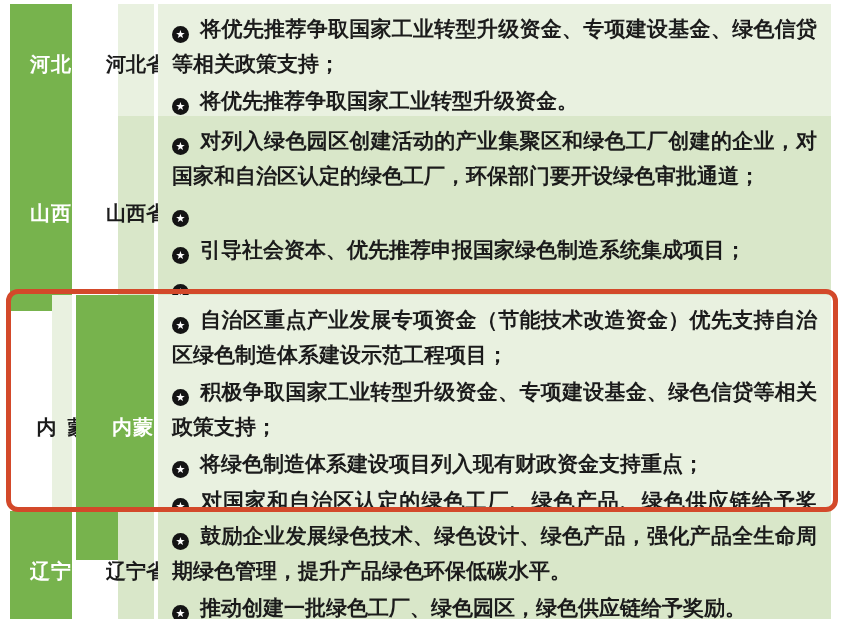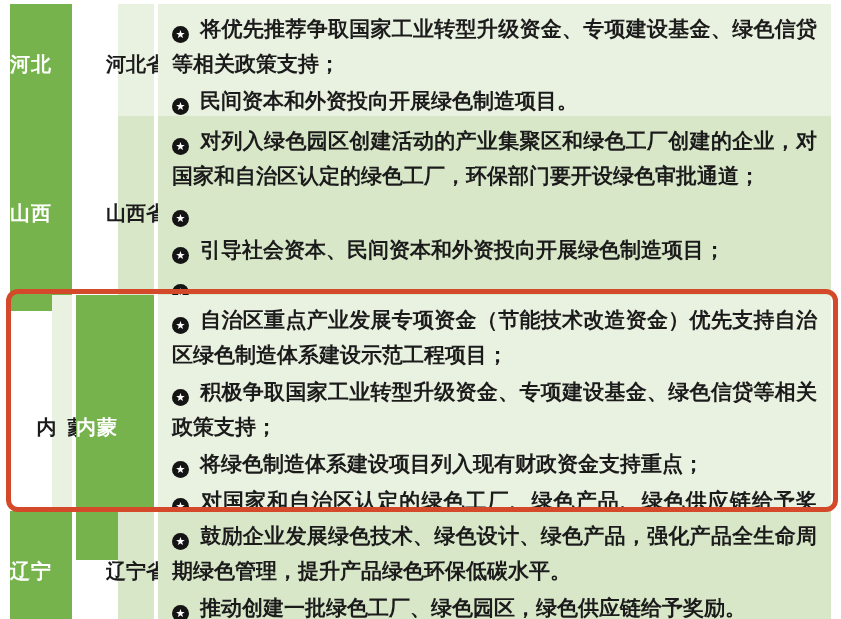--- a/index.html
+++ b/index.html
@@ -15,21 +15,21 @@
   html,body{width:841px;height:619px;background:var(--page-bg);overflow:hidden;
     font-family:"Liberation Sans","DejaVu Sans",sans-serif;}
   .page{width:841px;height:619px;background:var(--page-bg);padding:4px 10px 7px 10px;}
   .table{display:flex;flex-direction:column;gap:5px;width:100%;height:100%;}
   .row{display:grid;grid-template-columns:62px 78px 1fr;gap:4px;position:relative;}
   .row:nth-child(1){min-height:107px;}
   .row:nth-child(2){min-height:174px;}
   .row:nth-child(3){min-height:210px;}
   .row:nth-child(4){min-height:101px;}
   .cell{display:flex;align-items:center;}
-  .region-cell{background:var(--green);color:#ffffff;justify-content:flex-start;
+  .region-cell{background:var(--green);color:#ffffff;justify-content:flex-end;
     font-size:20px;font-weight:bold;letter-spacing:1px;}
   .province-cell{justify-content:center;font-size:20px;font-weight:bold;color:var(--text);
     white-space:pre;margin-left:42px;}
   .policy-cell{flex-direction:column;align-items:stretch;justify-content:center;
     padding:6px 14px 6px 14px;}
   .row:nth-child(odd) .province-cell,
   .row:nth-child(odd) .policy-cell{background:var(--row-light);}
   .row:nth-child(even) .province-cell,
   .row:nth-child(even) .policy-cell{background:var(--row-dark);}
   .item{font-size:21px;font-weight:bold;color:var(--text);line-height:35px;
@@ -53,41 +53,41 @@
     </div>
     <div class="cell province-cell">
       <span>河北省</span>
     </div>
     <div class="cell policy-cell items">
           <p class="item"><span class="bullet">
               <span class="star">★</span>
             </span><span>将优先推荐争取国家工业转型升级资金、专项建设基金、绿色信贷等相关政策支持；</span></p>
           <p class="item"><span class="bullet">
               <span class="star">★</span>
-            </span><span>民间资本和外资投向开展绿色制造项目。</span></p>
+            </span><span>将优先推荐争取国家工业转型升级资金。</span></p>
         </div>
   </div>
 
   <div class="row">
     <div class="cell region-cell">
       <span>山西</span>
     </div>
     <div class="cell province-cell">
       <span>山西省</span>
     </div>
     <div class="cell policy-cell items">
           <p class="item"><span class="bullet">
               <span class="star">★</span>
             </span><span>对列入绿色园区创建活动的产业集聚区和绿色工厂创建的企业，对国家和自治区认定的绿色工厂，环保部门要开设绿色审批通道；</span></p>
           <p class="item"><span class="bullet">
               <span class="star">★</span>
             </span></p>
           <p class="item"><span class="bullet">
               <span class="star">★</span>
-            </span><span>引导社会资本、民间资本和外资投向开展绿色制造项目；</span></p>
+            </span><span>引导社会资本、优先推荐申报国家绿色制造系统集成项目；</span></p>
           <p class="item"><span class="bullet">
               <span class="star">★</span>
             </span></p>
         </div>
   </div>
 
   <div class="row highlighted">
     <div class="cell province-cell">
       <span>内  蒙</span>
     </div>

